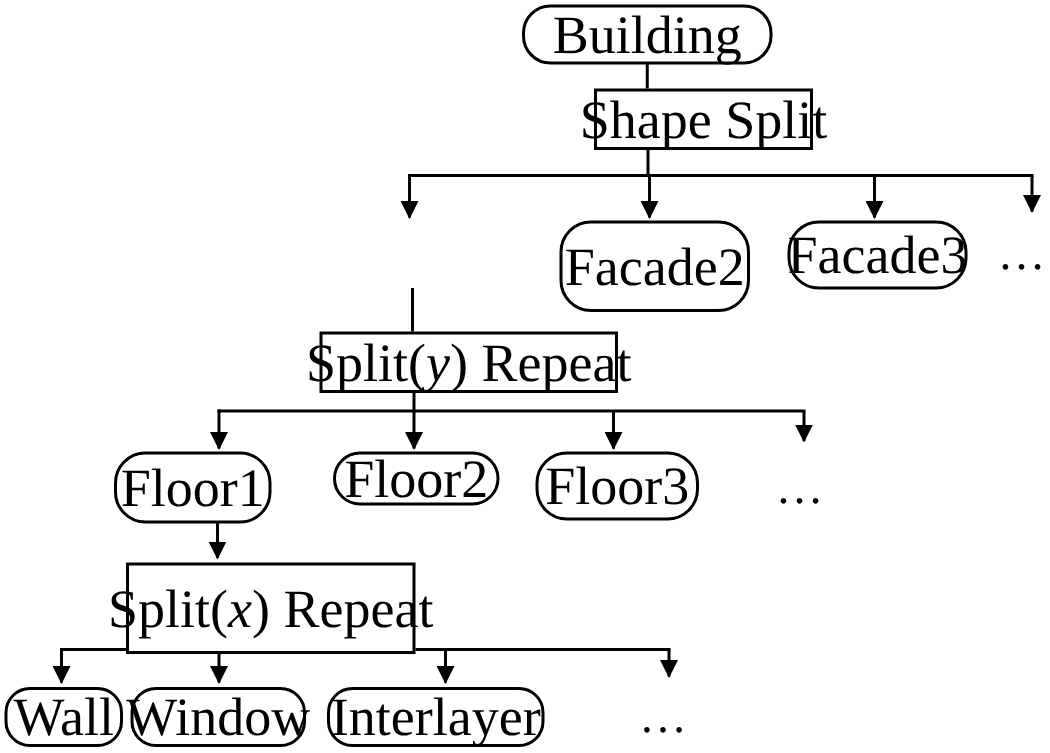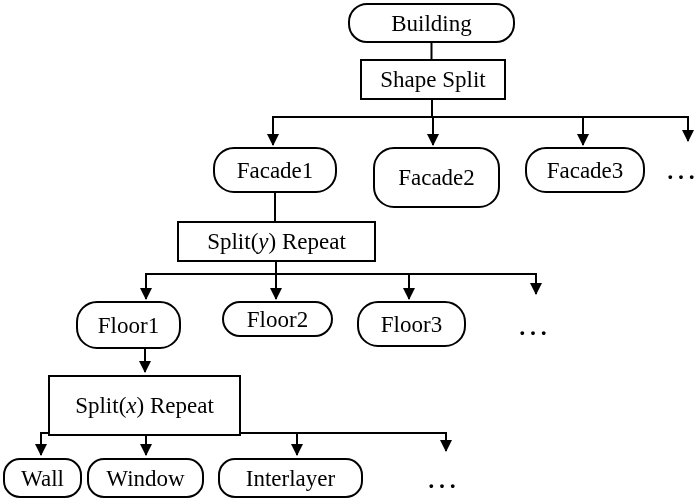--- a/index.html
+++ b/index.html
@@ -26,27 +26,27 @@
   }
   .node {
     position: absolute;
     z-index: 2;
     box-sizing: border-box;
     background: #ffffff;
     border: 2px solid #000000;
     display: flex;
     align-items: center;
     justify-content: center;
-    font-size: 23px;
+    font-size: 36px;
     line-height: 1;
     white-space: nowrap;
   }
   .stadium { border-radius: 21px; }
   .stadium-sm { border-radius: 17px; }
-  .rect { border-radius: 0; }
+  .rect { border-radius: 0; margin-left: 36px; }
   .ellipsis {
     position: absolute;
     z-index: 2;
     border: none;
     background: transparent;
     font-size: 32px;
     line-height: 30px;
     height: 30px;
     display: flex;
     align-items: center;
@@ -98,23 +98,20 @@
   </svg>
 
   <div class="node stadium" style="left:348px;top:3px;width:167px;height:40px;border-radius:19px">
     <span>Building</span>
   </div>
 
   <div class="node rect" style="left:360px;top:59px;width:146px;height:41px">
     <span>Shape Split</span>
   </div>
 
-  <div class="node stadium" style="left:213px;top:147px;width:124px;height:46px">
-    <span>Facade1</span>
-  </div>
   <div class="node stadium" style="left:373px;top:147px;width:127px;height:61px">
     <span>Facade2</span>
   </div>
   <div class="node stadium" style="left:525px;top:147px;width:120px;height:46px">
     <span>Facade3</span>
   </div>
   <div class="ellipsis" style="left:662px;top:153px;width:40px">
     <span>…</span>
   </div>
 

